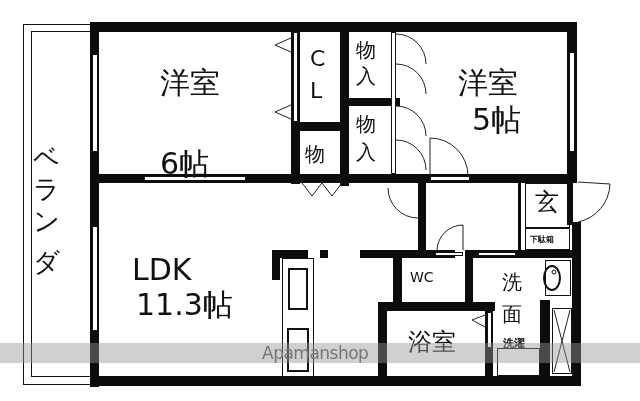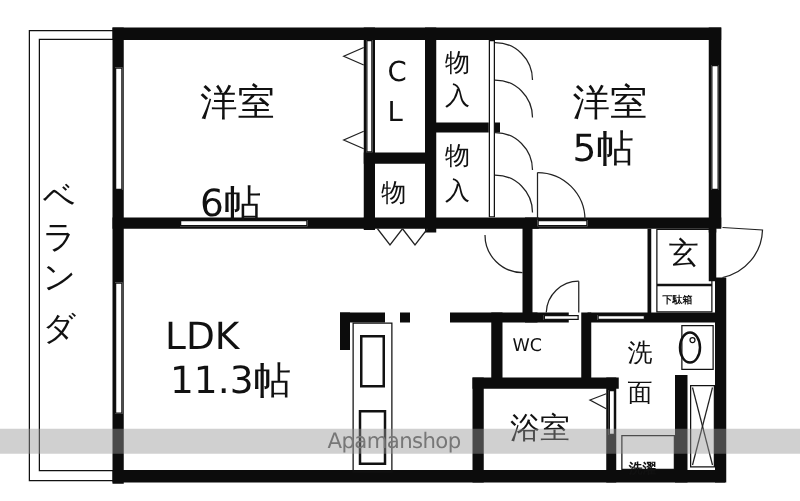--- a/index.html
+++ b/index.html
@@ -126,21 +126,21 @@
   <polyline points="485,315 472,320 485,327" fill="none" stroke="#222" stroke-width="1"></polyline>
 </svg>
 
 <div class="thin" style="left:288px;top:268px;width:20px;height:42px;border-width:2px;"></div>
 <div class="thin" style="left:287px;top:328px;width:22px;height:44px;border-width:2px;"></div>
 
 <div class="label big" style="left:160px;top:68px;">洋室</div>
 <div class="label big" style="left:160px;top:105px;margin-top:44px;">6帖</div>
 
 <div class="label big" style="left:458px;top:68px;">洋室</div>
-<div class="label big" style="left:458px;top:105px;">5帖</div>
+<div class="label big" style="left:472px;top:105px;">5帖</div>
 
 <div class="label mid" style="left:310px;top:48px;">C</div>
 <div class="label mid" style="left:310px;top:80px;">L</div>
 
 <div class="label" style="left:356px;top:40px;font-size:20px;">物</div>
 <div class="label" style="left:356px;top:66px;font-size:20px;">入</div>
 <div class="label" style="left:356px;top:114px;font-size:20px;">物</div>
 <div class="label" style="left:356px;top:142px;font-size:20px;">入</div>
 <div class="label" style="left:305px;top:144px;font-size:20px;">物</div>
 
@@ -149,16 +149,16 @@
 
 <div class="label" style="left:535px;top:190px;font-size:24px;">玄</div>
 <div class="label sm" style="left:530px;top:236px;font-size:8px;">下駄箱</div>
 
 <div class="label" style="left:410px;top:270px;font-size:14px;">WC</div>
 
 <div class="label" style="left:502px;top:272px;font-size:20px;">洗</div>
 <div class="label" style="left:502px;top:304px;font-size:20px;">面</div>
 
 <div class="label" style="left:408px;top:330px;font-size:24px;">浴室</div>
-<div class="label sm" style="left:503px;top:369px;font-size:11px;">洗濯</div>
+<div class="label sm" style="left:503px;top:338px;font-size:11px;">洗濯</div>
 
 <div class="watermark-band"></div>
 <div class="watermark" style="left:262px;top:343px;">Apamanshop</div>
 
 </body></html>

